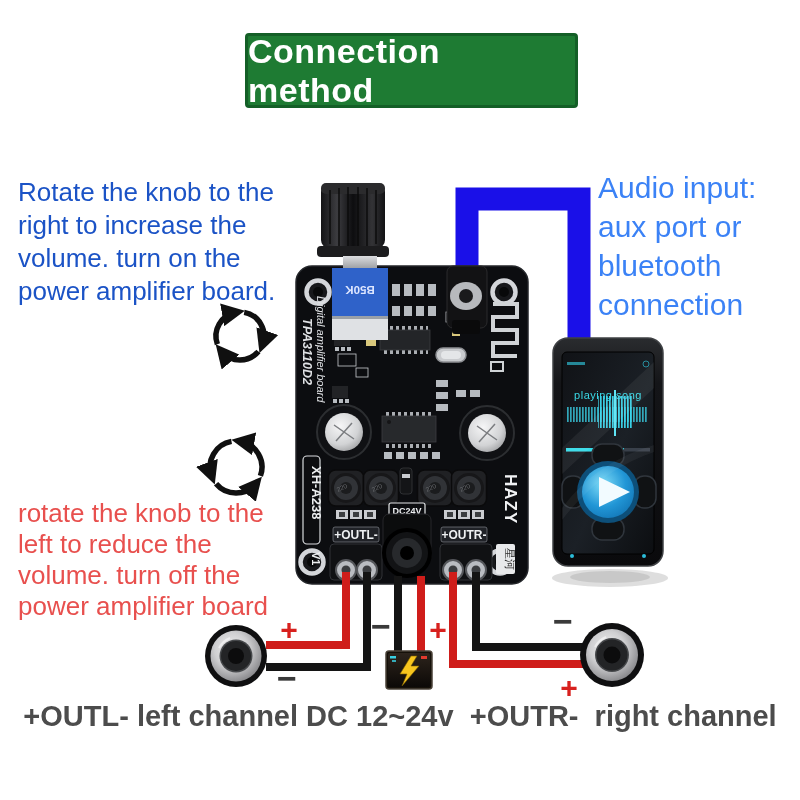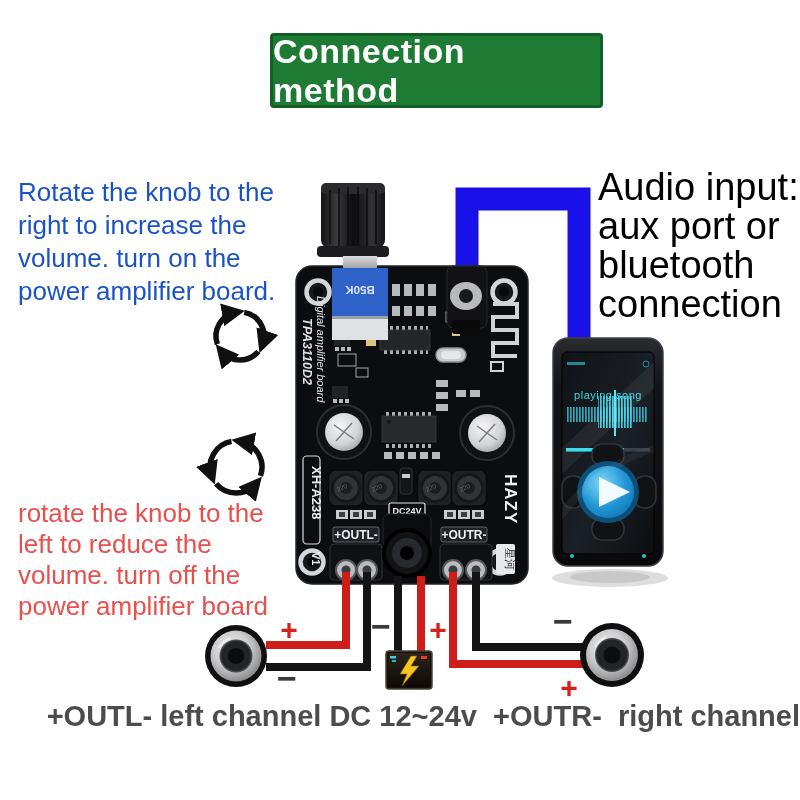--- a/index.html
+++ b/index.html
@@ -2,26 +2,26 @@
 <html><head>
 <meta charset="utf-8">
 <style>
   html,body{margin:0;padding:0;background:#fff;}
   .stage{position:relative;width:800px;height:800px;background:#ffffff;overflow:hidden;
          font-family:"Liberation Sans",sans-serif;}
   .stage svg{position:absolute;left:0;top:0;}
   .banner{position:absolute;left:245px;top:33px;width:333px;height:75px;
           background:#1e7b33;border:3px solid #145f27;border-radius:4px;box-sizing:border-box;
           display:flex;align-items:center;justify-content:center;
-          color:#ffffff;font-size:34px;font-weight:700;letter-spacing:.5px;margin-left:25px;}
+          color:#ffffff;font-size:34px;font-weight:700;letter-spacing:.5px;}
   .note{position:absolute;font-weight:400;white-space:pre-line;}
   .note-blue{left:18px;top:176px;font-size:26px;line-height:33px;color:#1b53c6;}
-  .note-red-right{left:598px;top:168px;font-size:38px;line-height:39px;color:#000000;}
+  .note-red-right{left:598px;top:168px;font-size:30px;line-height:39px;color:#3b82f6;}
   .note-red-left{left:18px;top:498px;font-size:26px;line-height:31px;color:#e8504e;}
-  .caption{position:absolute;left:0;top:700px;width:800px;text-align:right;
+  .caption{position:absolute;left:0;top:700px;width:800px;text-align:center;
            font-size:29px;font-weight:700;color:#4c4c4c;white-space:pre;}
 </style>
 </head>
 <body>
 
 <div class="stage">
 
 <svg width="800" height="800" viewBox="0 0 800 800">
   <defs>
     <marker id="ah" viewBox="0 0 10 10" refX="6" refY="5" markerWidth="4.2" markerHeight="4.2" orient="auto">

